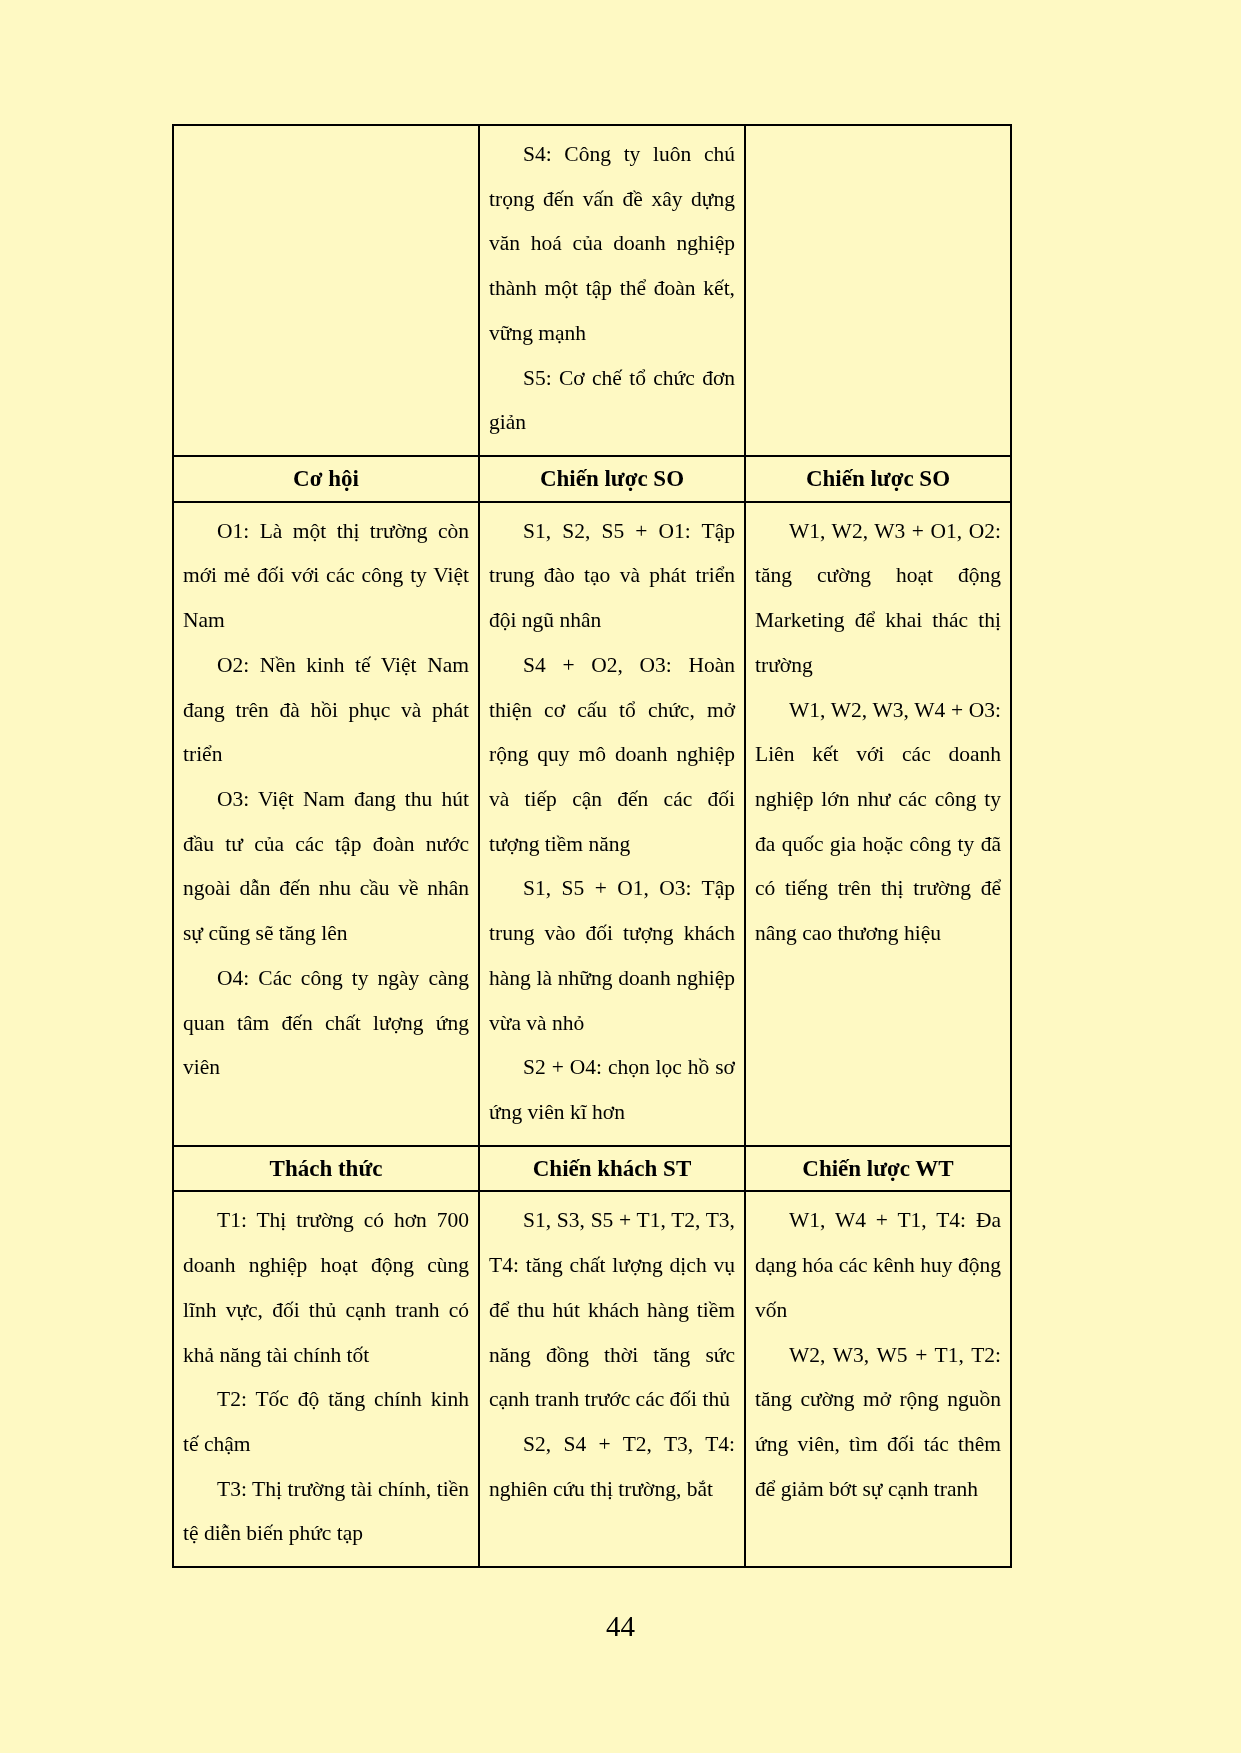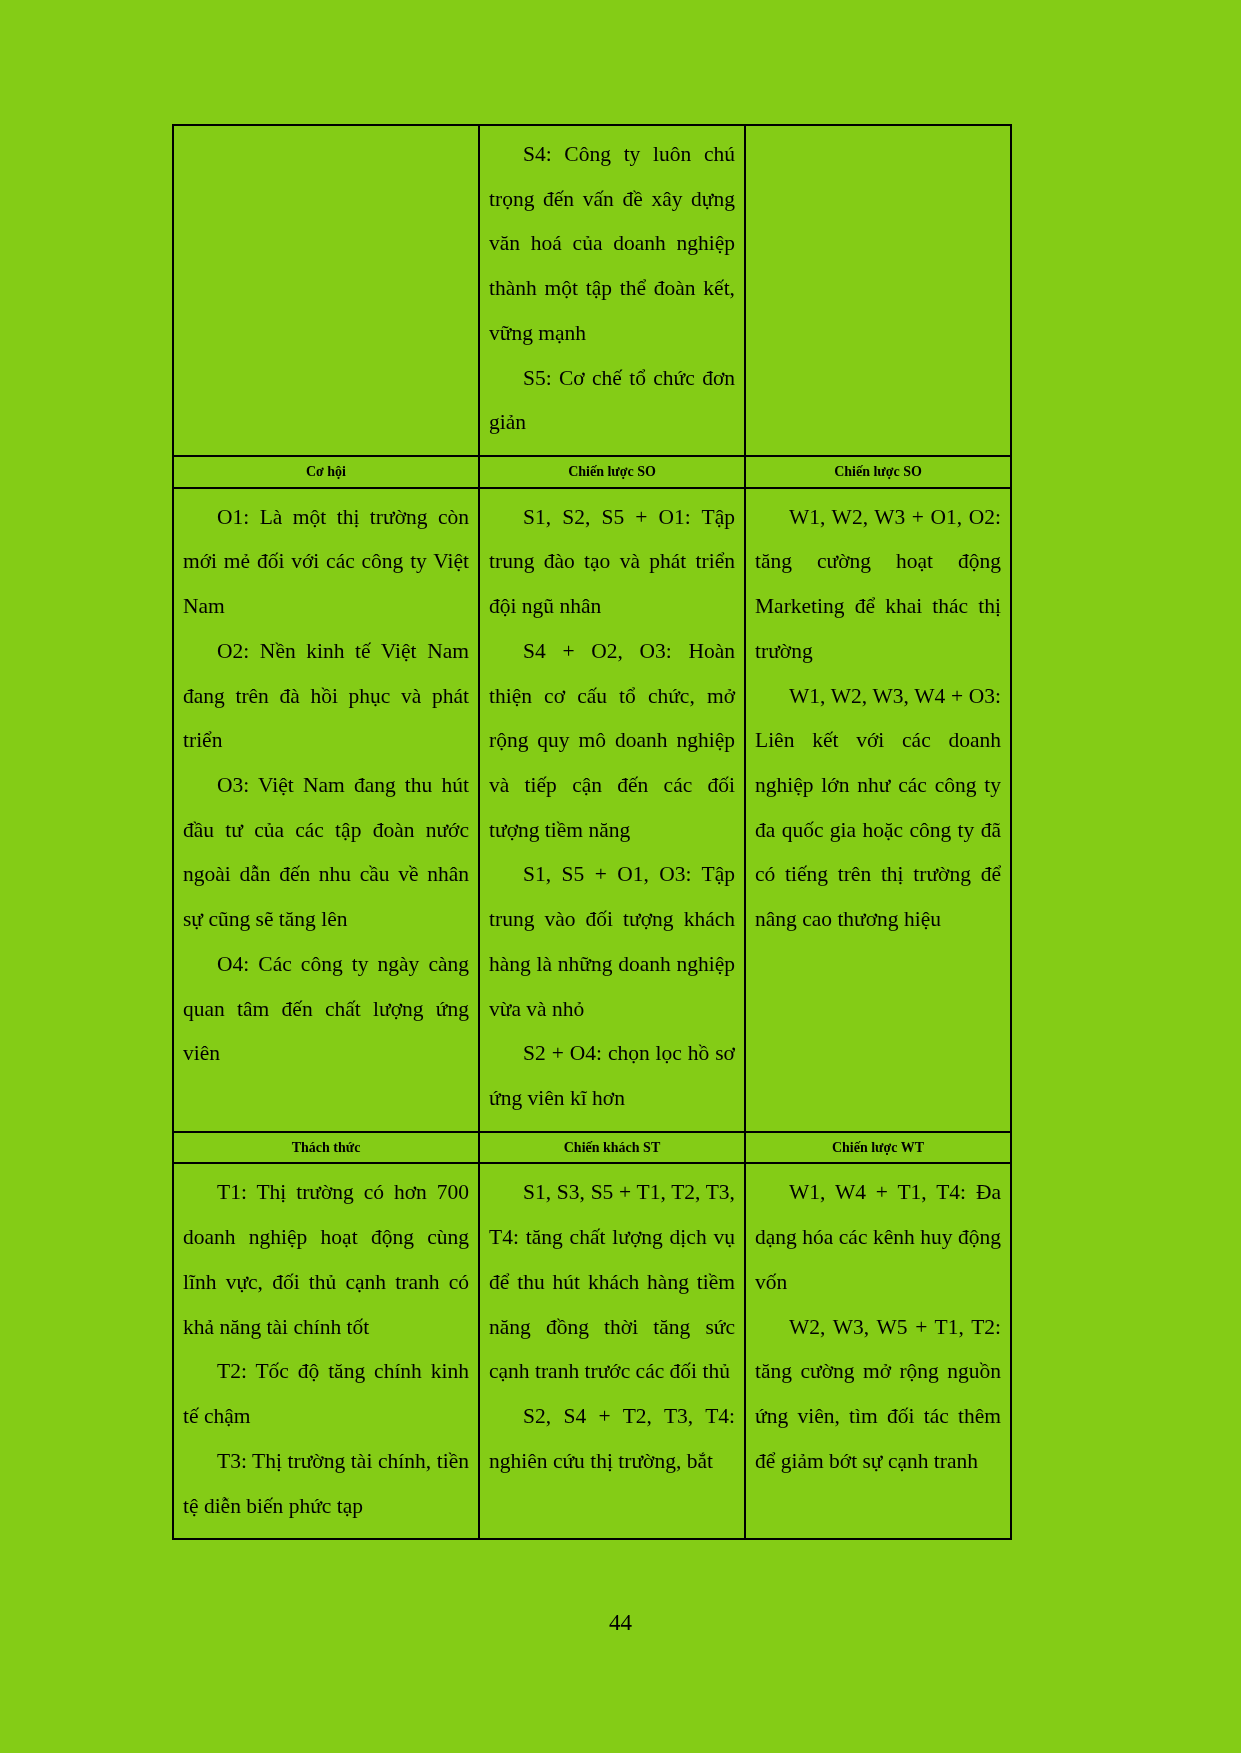--- a/index.html
+++ b/index.html
@@ -15,21 +15,21 @@
     font-family: "Liberation Serif", "DejaVu Serif", serif;
     color: #000000;
     overflow: hidden;
   }
 
   .page {
     position: absolute;
     left: 0; top: 0;
     width: 1241px;
     height: 1753px;
-    background: #84cc16;
+    background: #fef9c3;
   }
 
   
   .swot-table {
     position: absolute;
     left: 172px;
     top: 124px;
     width: 838px;
     border-collapse: collapse;
     table-layout: fixed;
@@ -50,21 +50,21 @@
   col.c3 { width: 266px; }
 
   
   td.hdr-cell {
     padding-top: 4px;
     padding-bottom: 4px;
   }
   .hdr-label {
     font-weight: bold;
     text-align: center;
-    font-size: 14px;
+    font-size: 23px;
     line-height: 1.55;
     letter-spacing: 0px;
   }
 
   
   p.para {
     margin: 0;
     text-indent: 34px;
     text-align: justify;
     text-justify: inter-word;
@@ -74,21 +74,21 @@
 
   
   td.empty-cell { }
 
   .page-number {
     position: absolute;
     left: 0;
     top: 1610px;
     width: 1241px;
     text-align: center;
-    font-size: 23px;
+    font-size: 29px;
     font-family: "Liberation Serif", "DejaVu Serif", serif;
   }
 </style>
 </head>
 <body>
 
 <div class="page">
 
   <table class="swot-table">
     <colgroup>

